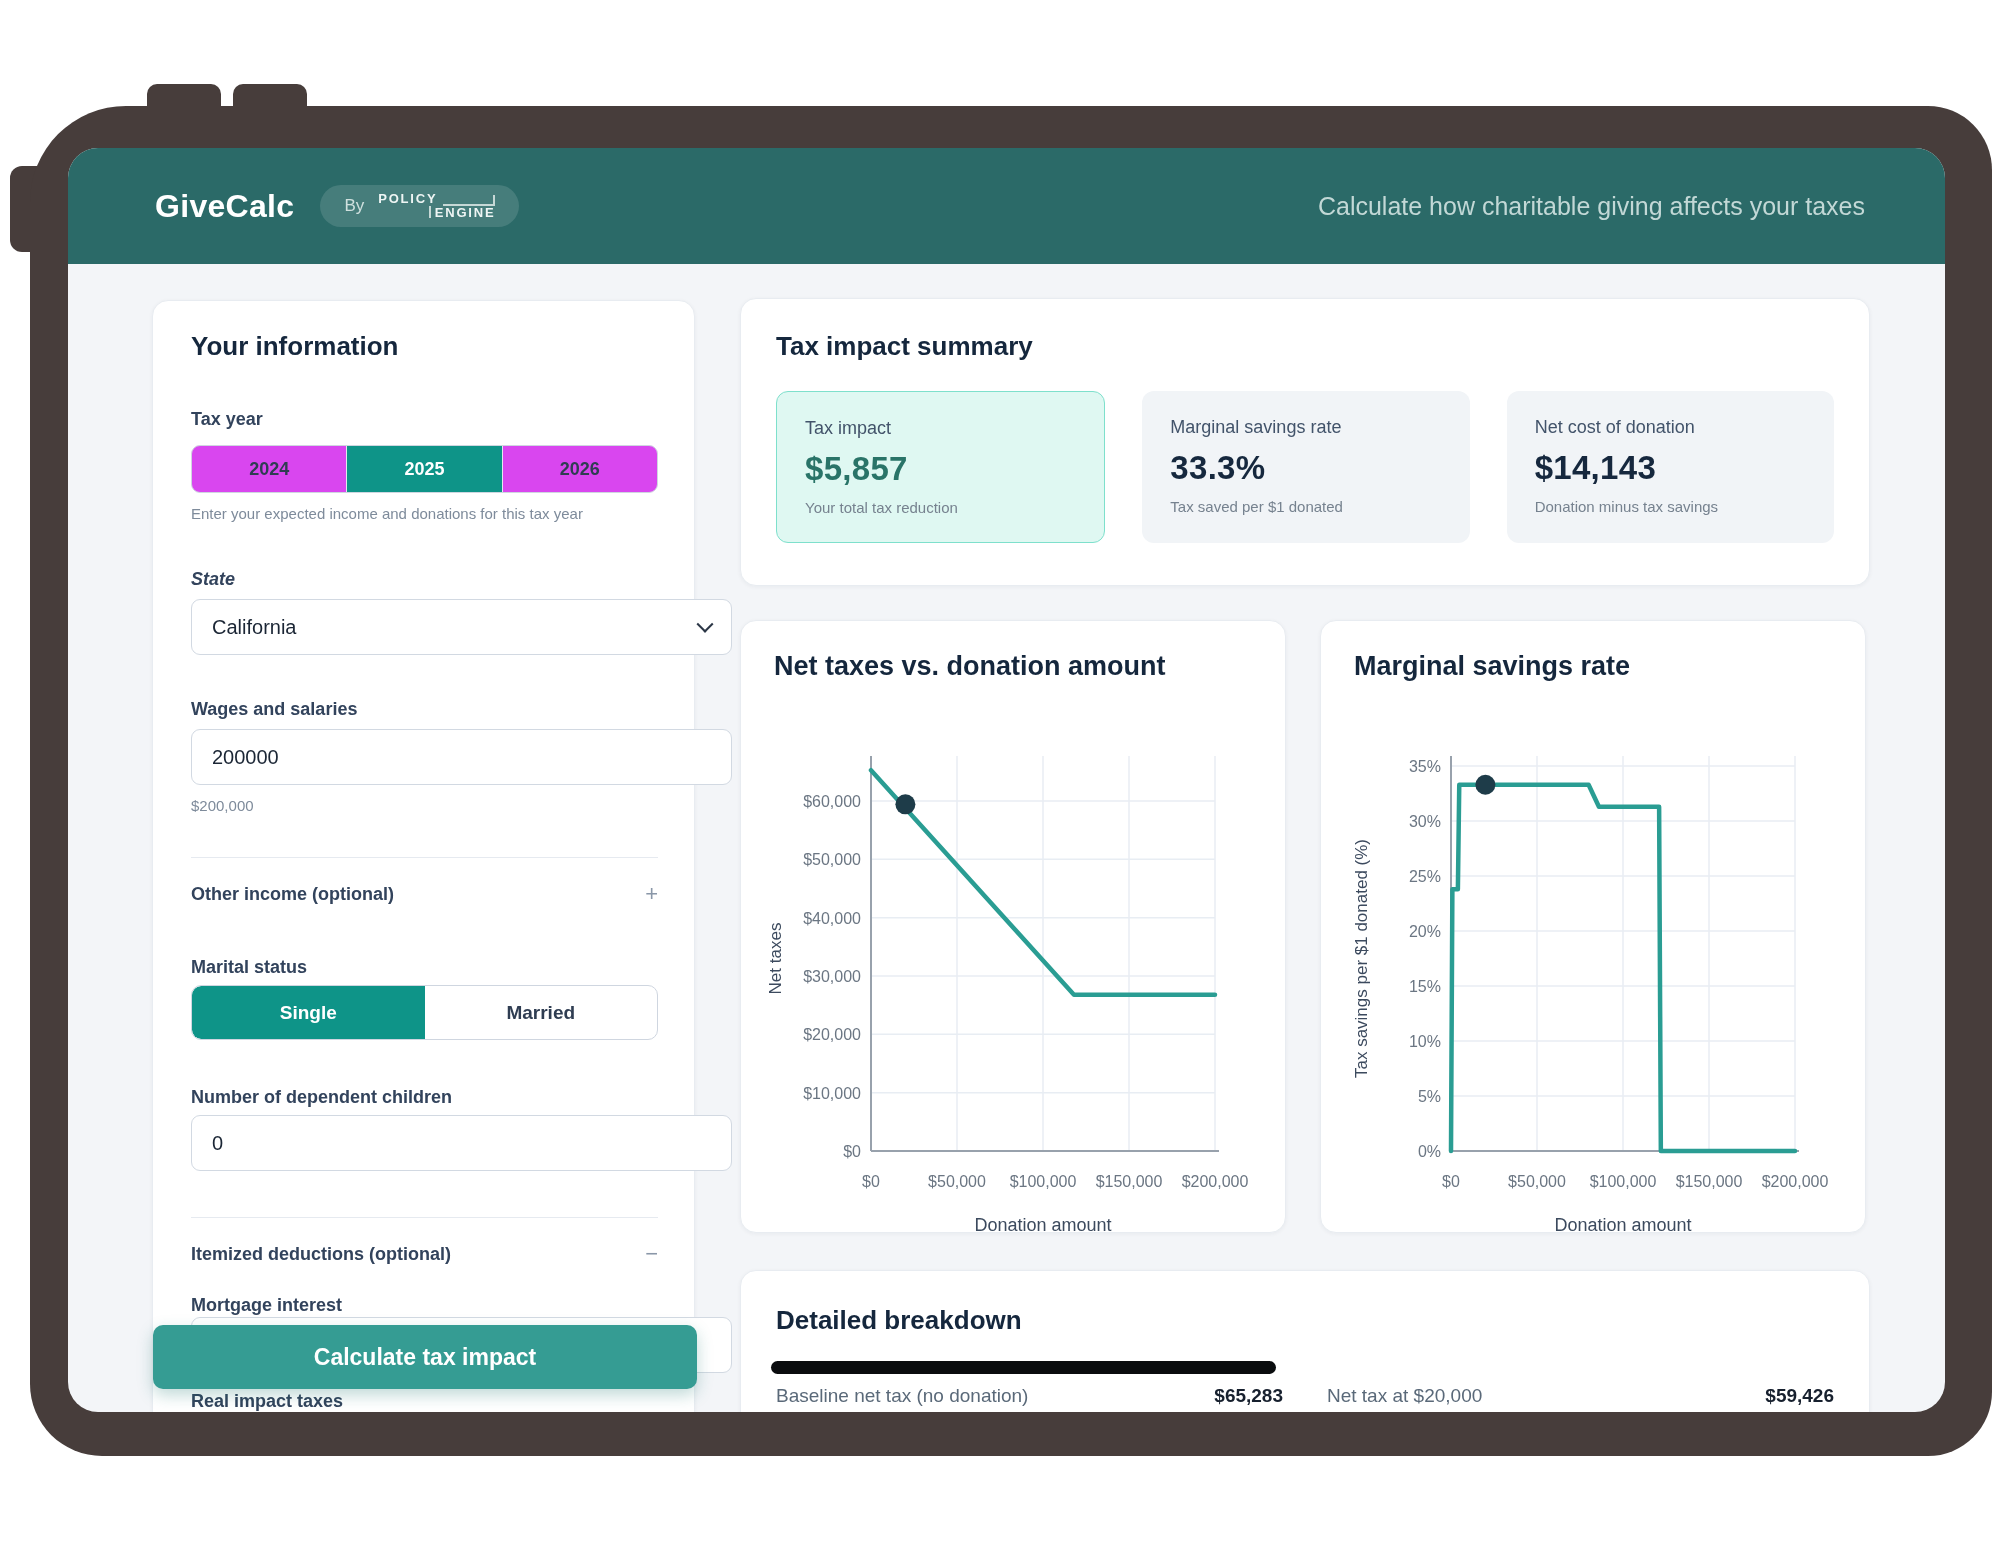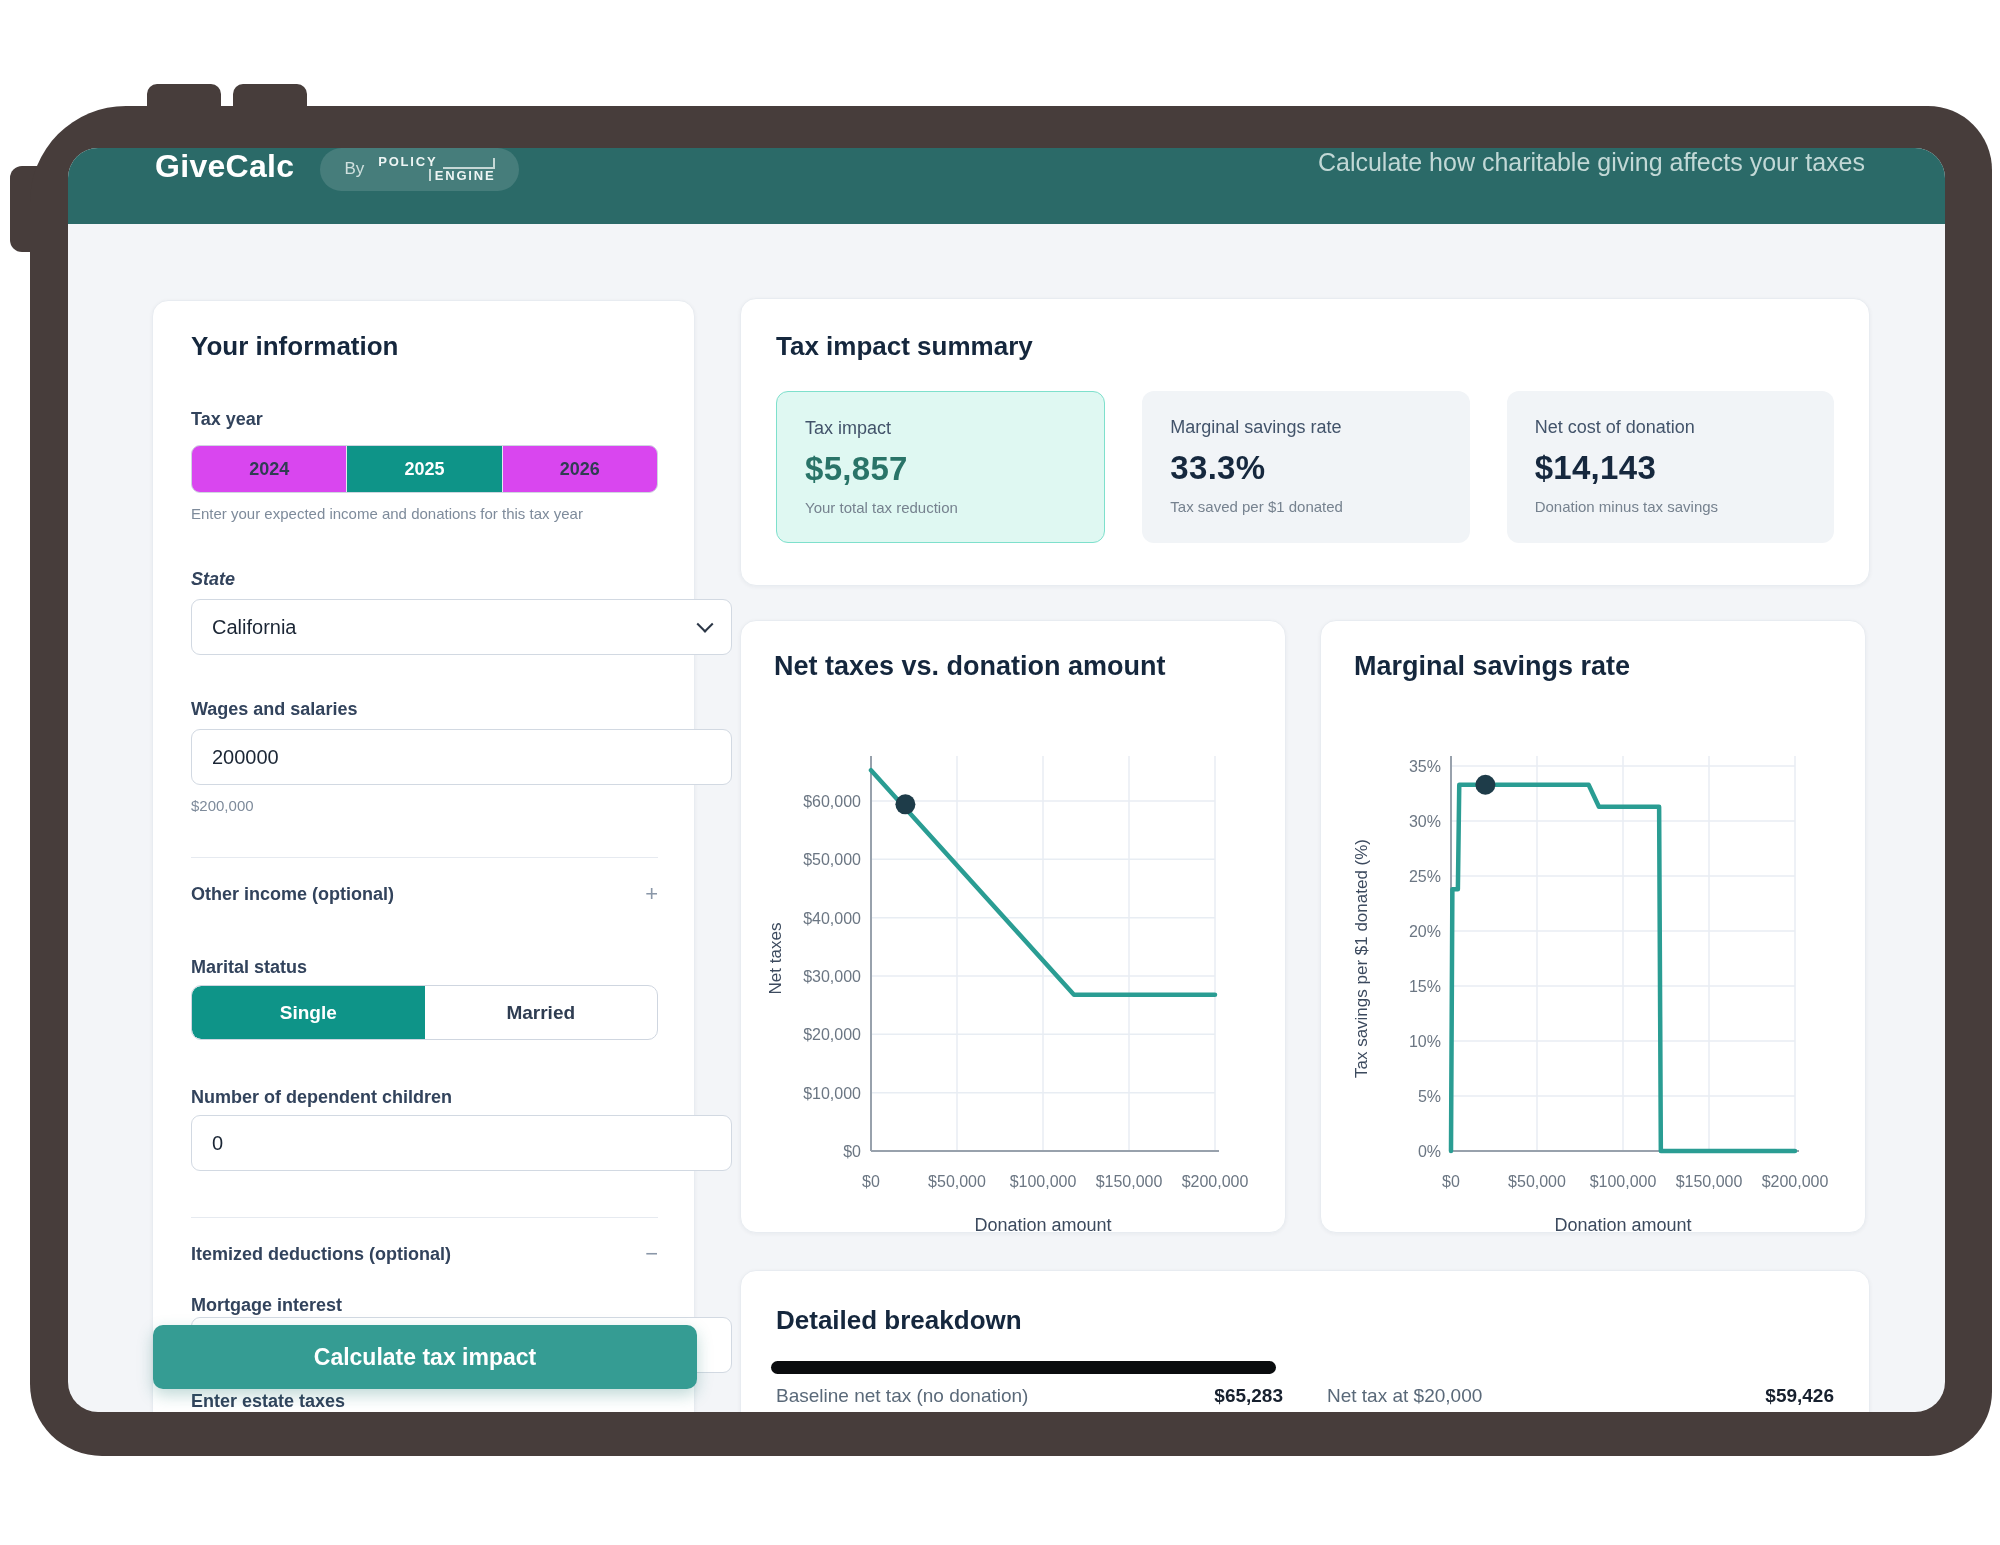--- a/index.html
+++ b/index.html
@@ -11,22 +11,22 @@
   .frame-tab { position:absolute; background:#473D3B; border-radius:10px; }
   #tab1 { left:147px; top:84px;  width:74px; height:50px; }
   #tab2 { left:233px; top:84px;  width:74px; height:50px; }
   #side-btn { left:10px; top:166px; width:44px; height:86px; border-radius:12px; background:#473D3B; }
   .device-frame { position:absolute; left:30px; top:106px; width:1962px; height:1350px;
                   background:#473D3B; border-radius:96px 64px 64px 72px; }
   .screen { position:absolute; left:68px; top:148px; width:1877px; height:1264px;
             border-radius:30px; overflow:hidden; background:#F3F5F8; }
 
   
-  .app-header { position:absolute; left:0; top:0; width:100%; height:76px;
-                background:#2B6A68; display:flex; align-items:flex-start;
+  .app-header { position:absolute; left:0; top:0; width:100%; height:116px;
+                background:#2B6A68; display:flex; align-items:center;
                 padding:0 80px 0 87px; }
   .brand { font-size:32px; font-weight:bold; color:#ffffff; letter-spacing:.3px; }
   .badge { margin-left:26px; display:flex; align-items:center; gap:14px;
            background:rgba(255,255,255,.13); padding:7px 24px; border-radius:999px; }
   .by { color:#CFE0DE; font-size:17px; }
   .pe-logo { color:#EEF5F4; font-weight:bold; font-size:13px; letter-spacing:1.8px; line-height:1.1; }
   .pe-t { display:flex; align-items:flex-end; }
   .pe-lt { width:52px; height:11px; border-bottom:2.5px solid #C6D8D6; border-right:2.5px solid #C6D8D6; margin-left:6px; }
   .pe-b { display:flex; align-items:flex-start; justify-content:flex-end; }
   .pe-lb { width:14px; height:12px; border-right:2.5px solid #C6D8D6; margin-right:4px; }
@@ -166,21 +166,21 @@
     <div class="f divider" style="top:916px;"></div>
 
     <div class="f row-sb" style="top:942px;">
       <span class="f-label">Itemized deductions (optional)</span>
       <span class="toggle-glyph">−</span>
     </div>
 
     <div class="f f-label" style="top:994px;">Mortgage interest</div>
     <div class="f input" style="top:1016px;"></div>
 
-    <div class="f f-label" style="top:1090px;">Enter estate taxes</div>
+    <div class="f f-label" style="top:1090px;">Real impact taxes</div>
   </div>
 
   <button id="calc-btn">Calculate tax impact</button>
 
   <div class="card" id="summary-card">
     <div class="section-title" style="left:35px; top:32px;">Tax impact summary</div>
     <div class="stat-row">
       <div class="stat mint">
         <div class="stat-label">Tax impact</div>
         <div class="stat-value">$5,857</div>

